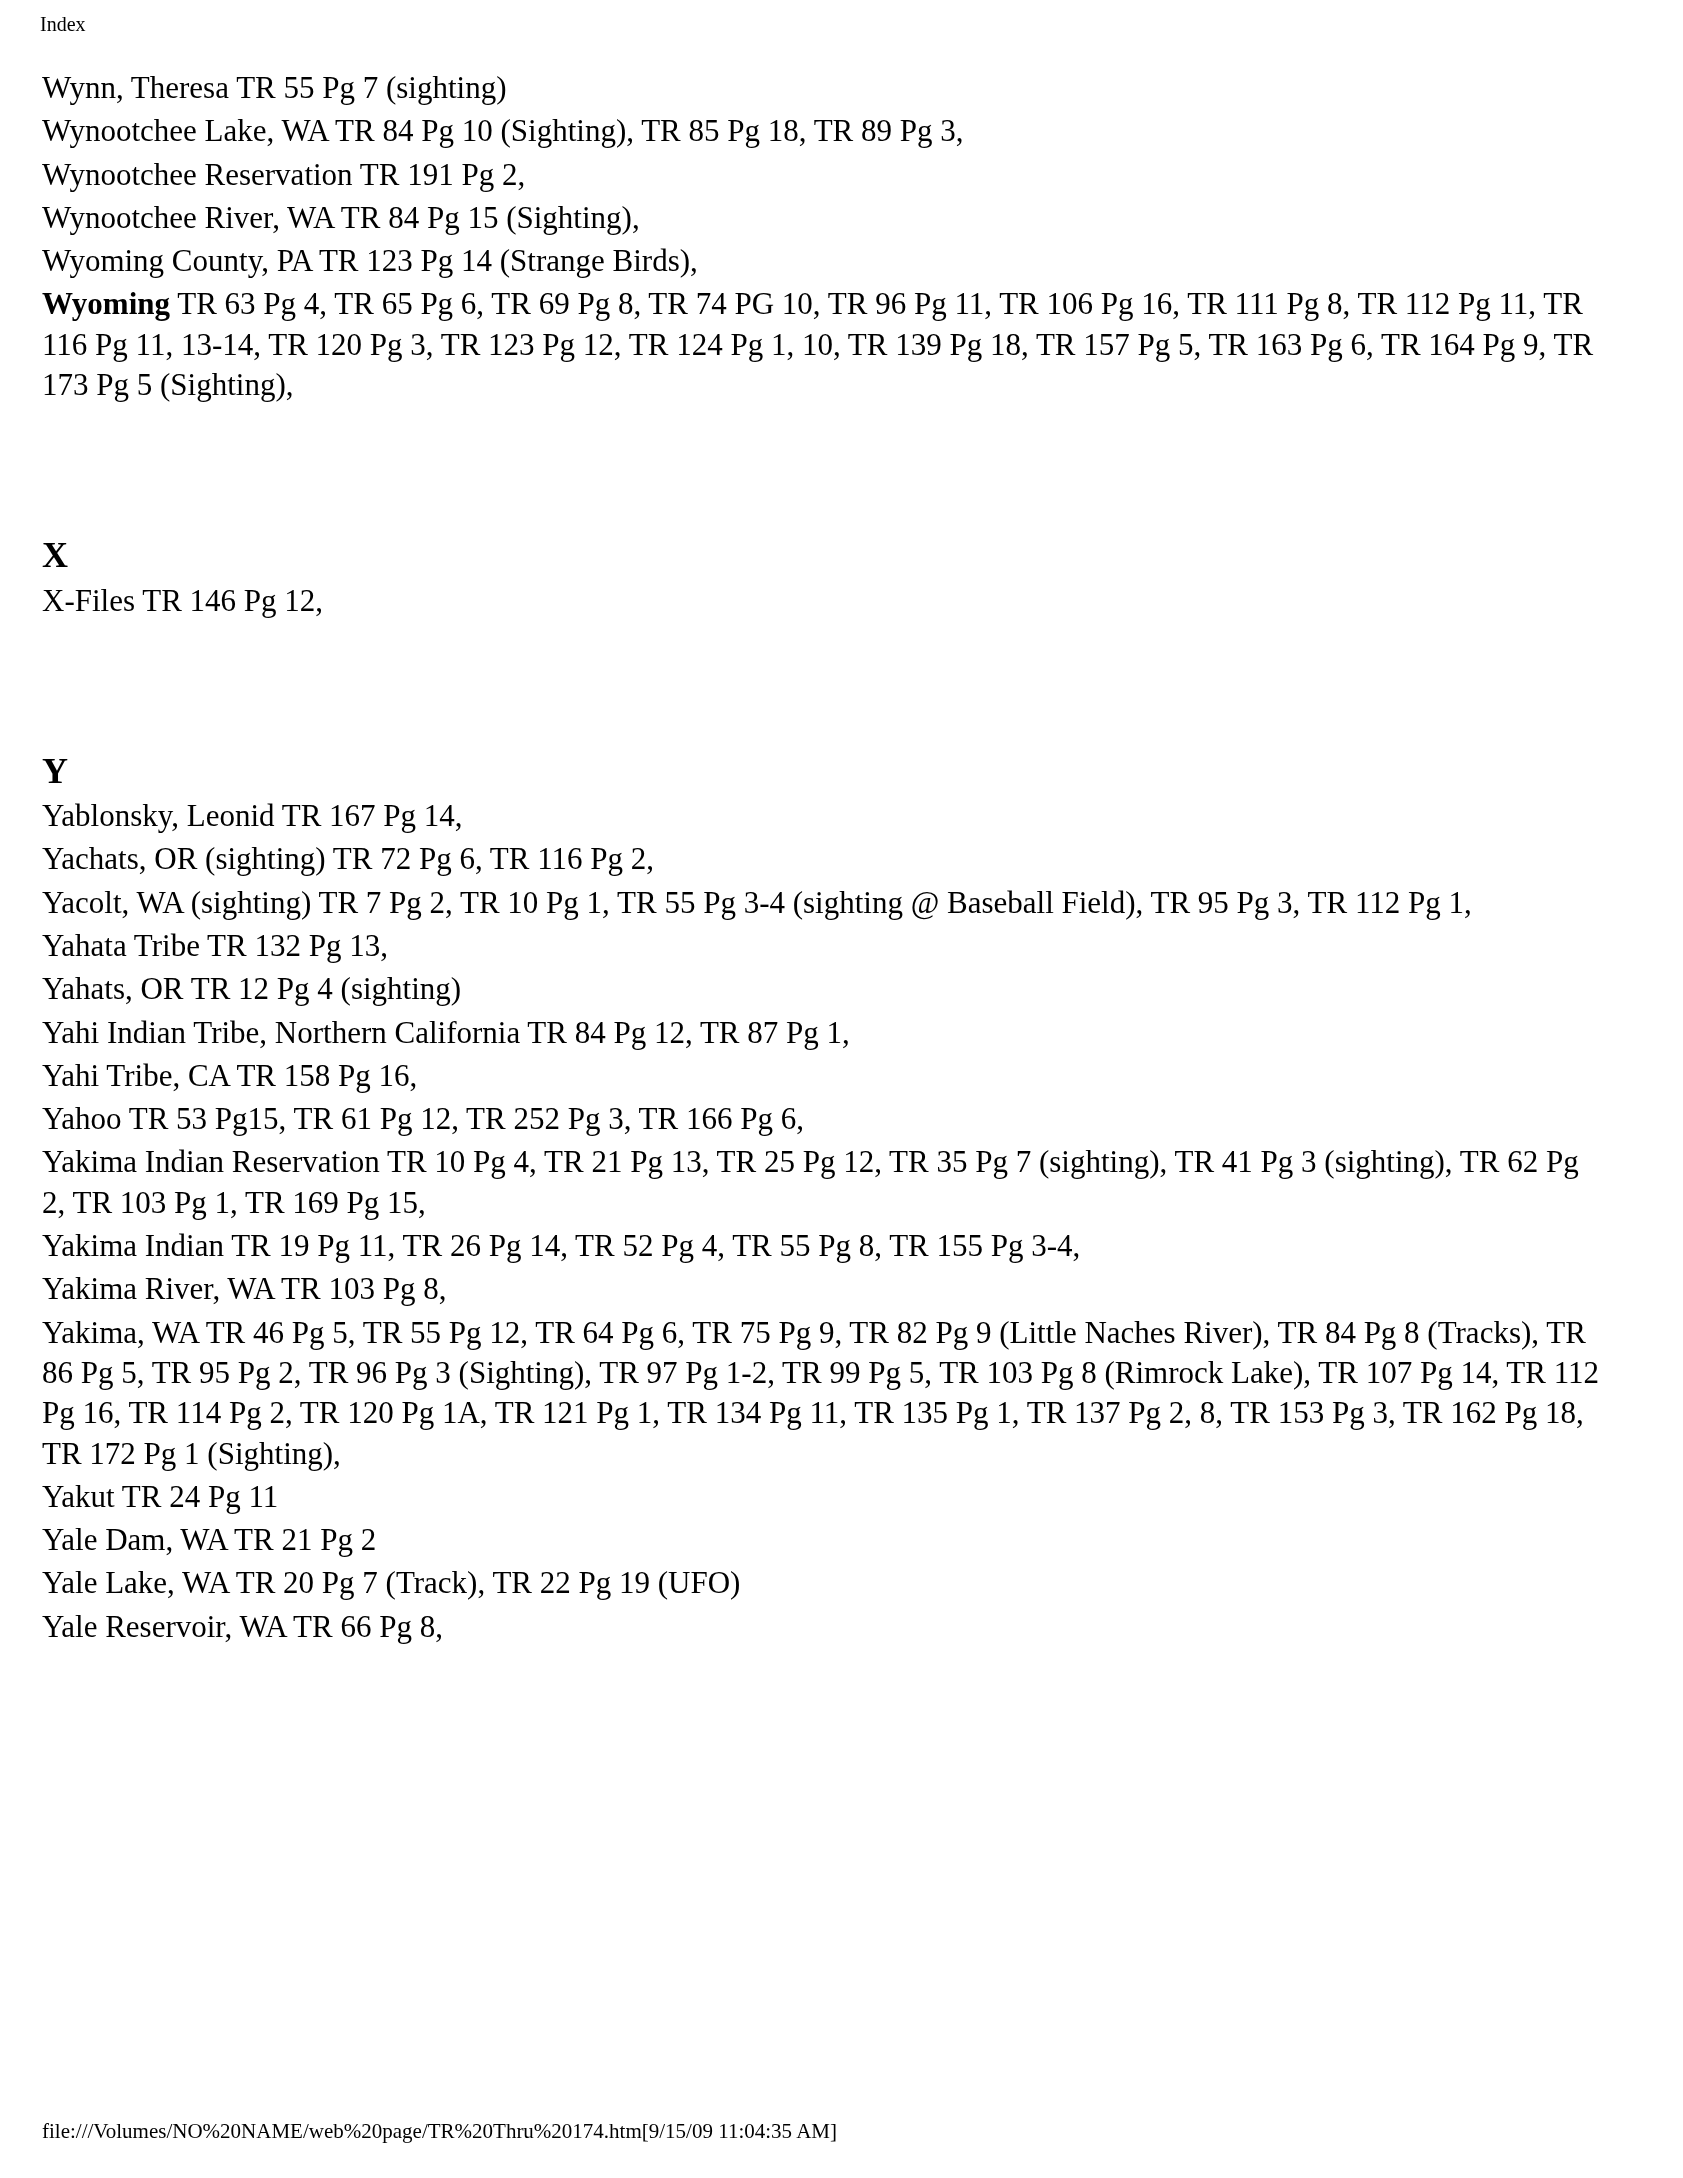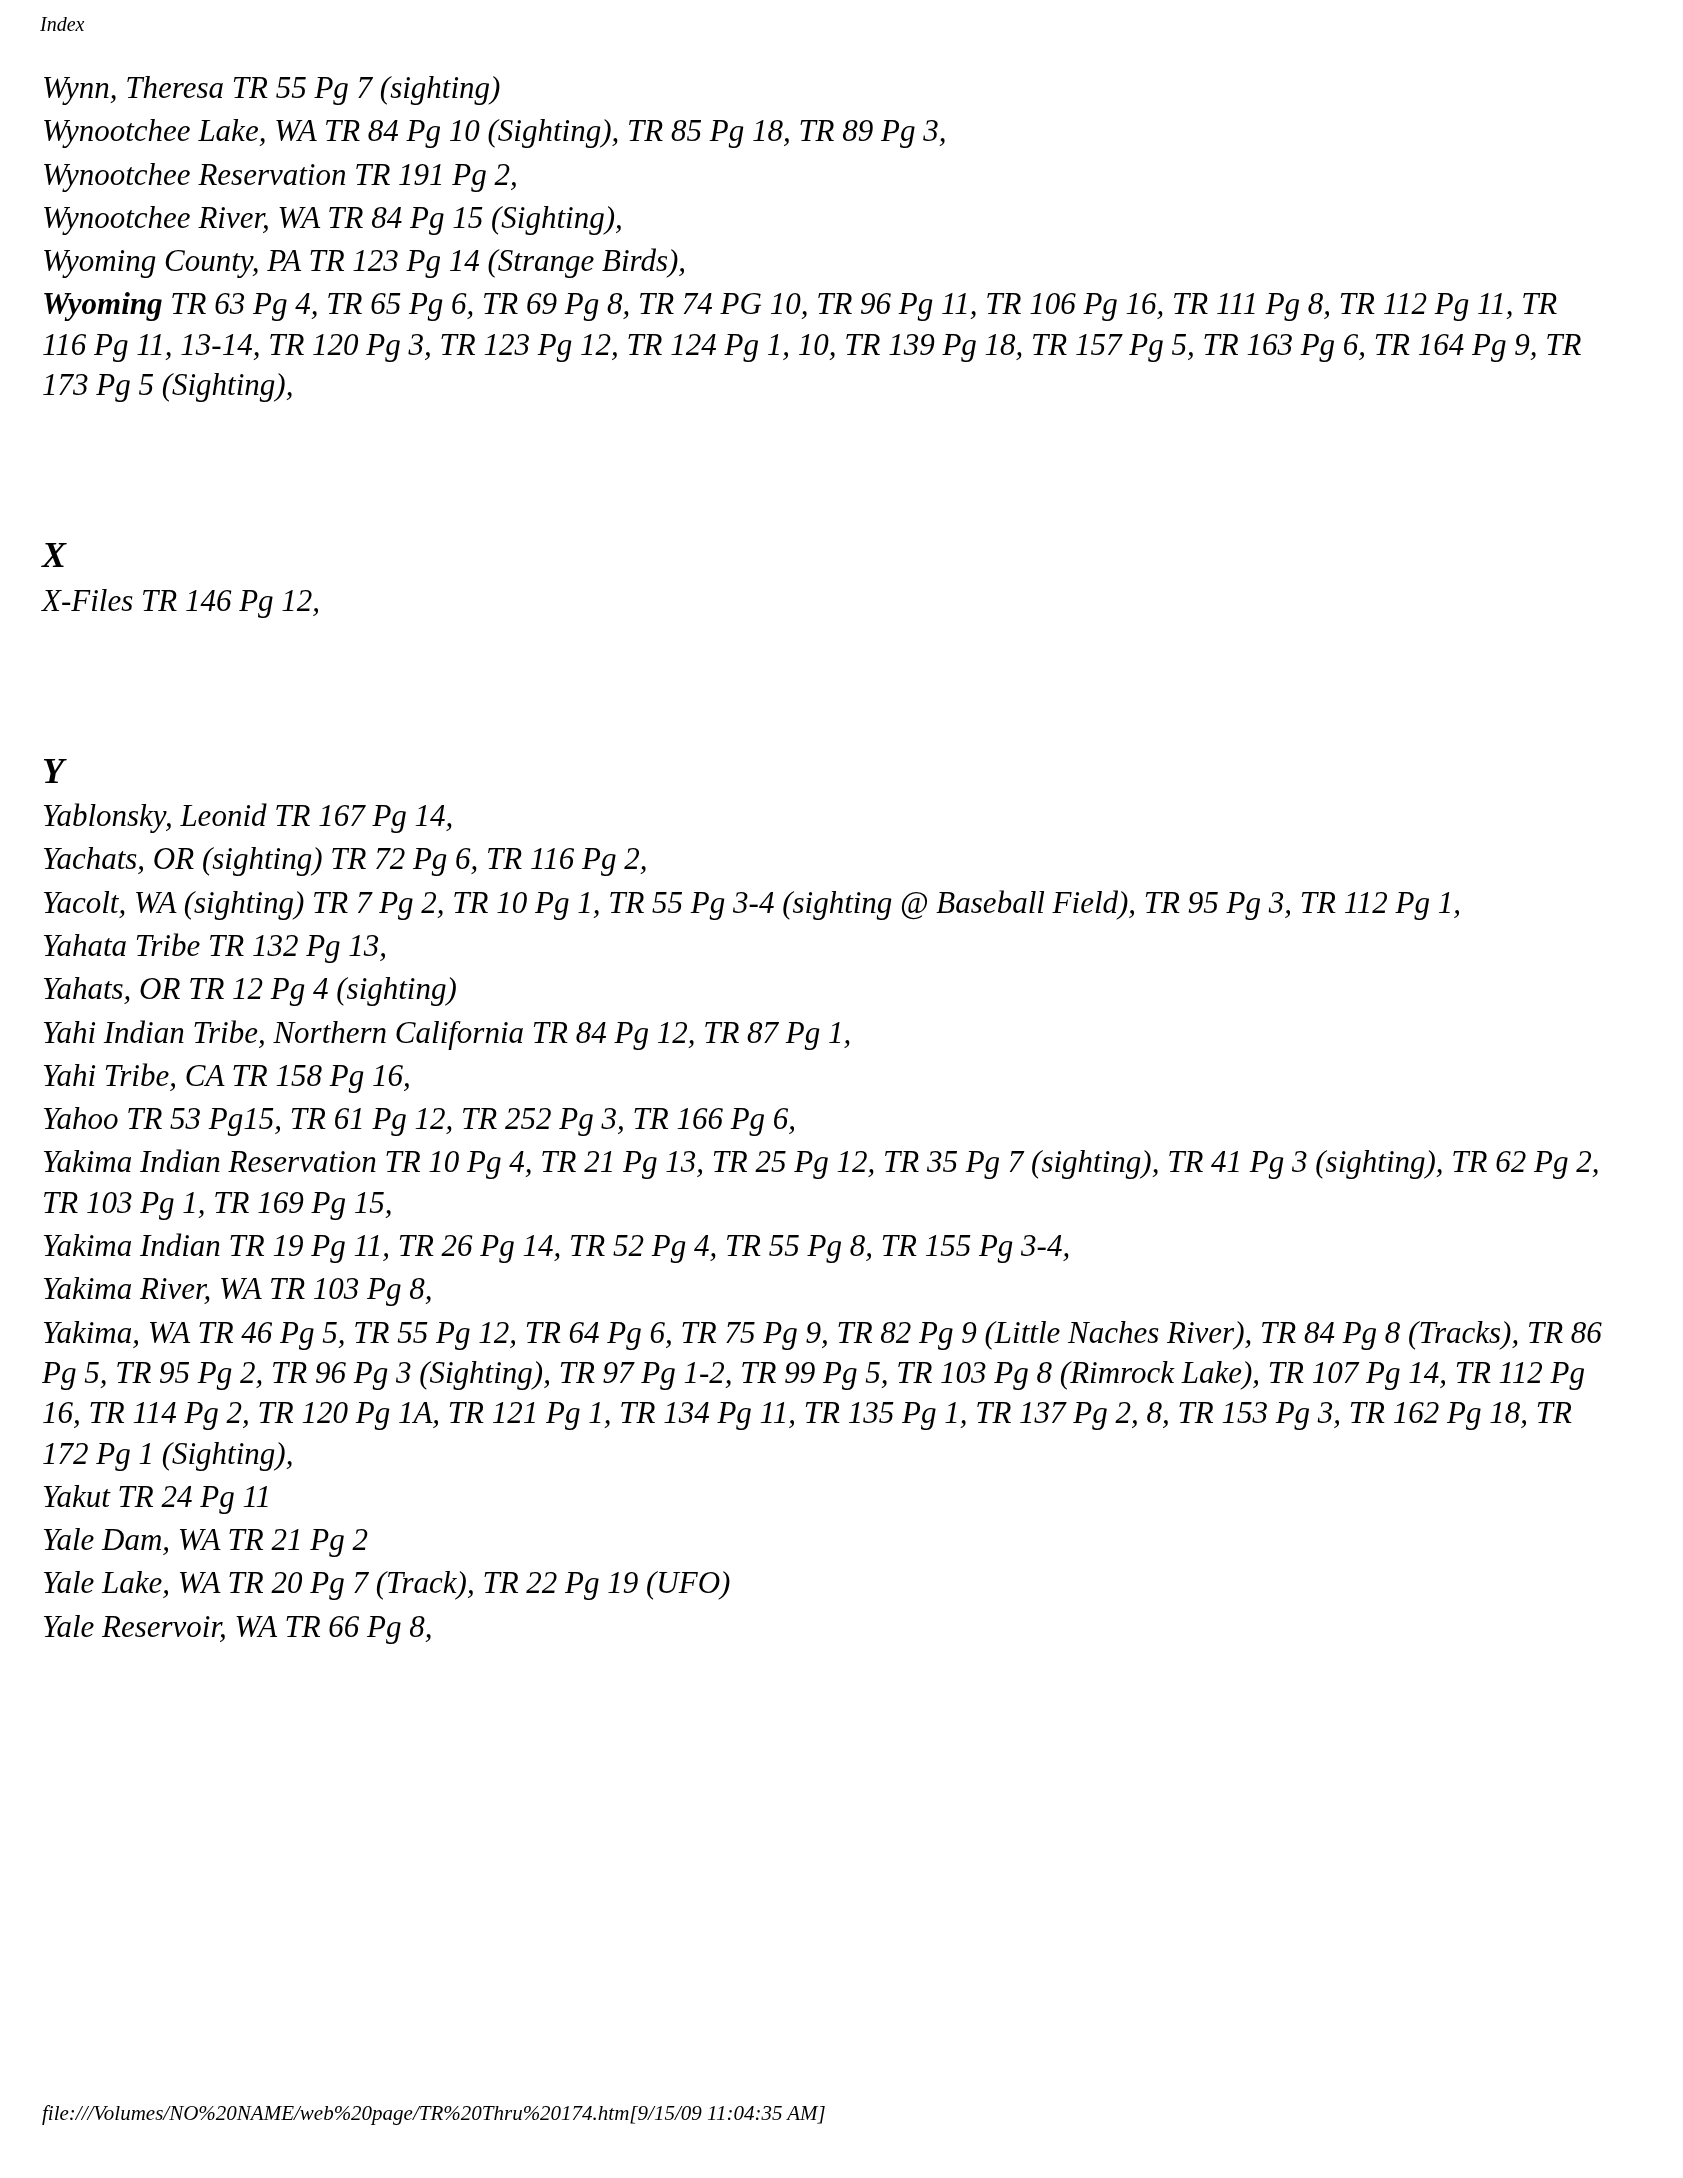--- a/index.html
+++ b/index.html
@@ -14,21 +14,20 @@
     color: #000000;
     position: relative;
     overflow: hidden;
   }
   .page {
     position: relative;
     width: 1371px;
     height: 2178px;
     box-sizing: border-box;
     padding: 18px 0 0 16px;
-    font-style: italic;
   }
   .header-label {
     position: absolute;
     top: 14px;
     left: 40px;
     font-size: 20px;
     font-family: "Liberation Serif", "DejaVu Serif", serif;
     line-height: 1;
   }
   .content {
@@ -55,21 +54,21 @@
   .section-letter {
     font-size: 36px;
     font-weight: bold;
     line-height: 1.2;
     margin: 0;
     padding: 0;
   }
   .footer {
     position: absolute;
     left: 42px;
-    bottom: 52px;
+    bottom: 34px;
     font-size: 21px;
     font-family: "Liberation Serif", "DejaVu Serif", serif;
     white-space: nowrap;
   }
 </style>
 </head>
 <body>
 
 <div class="page">
 

